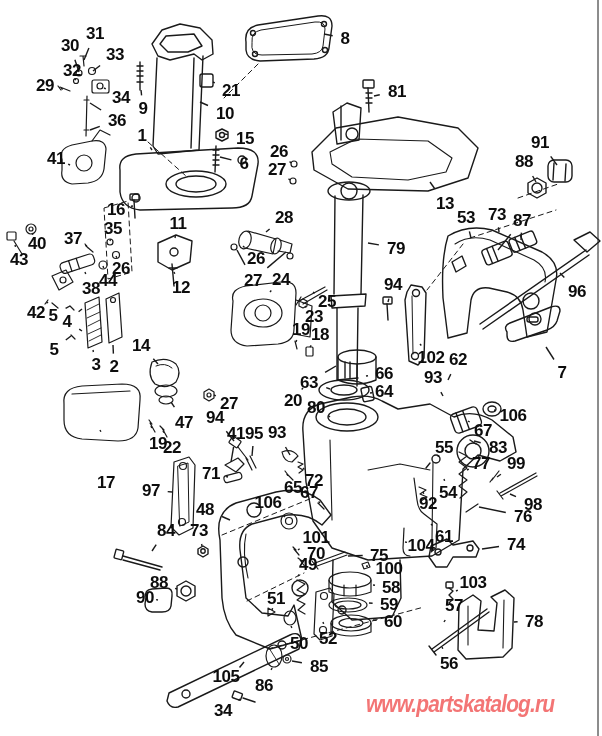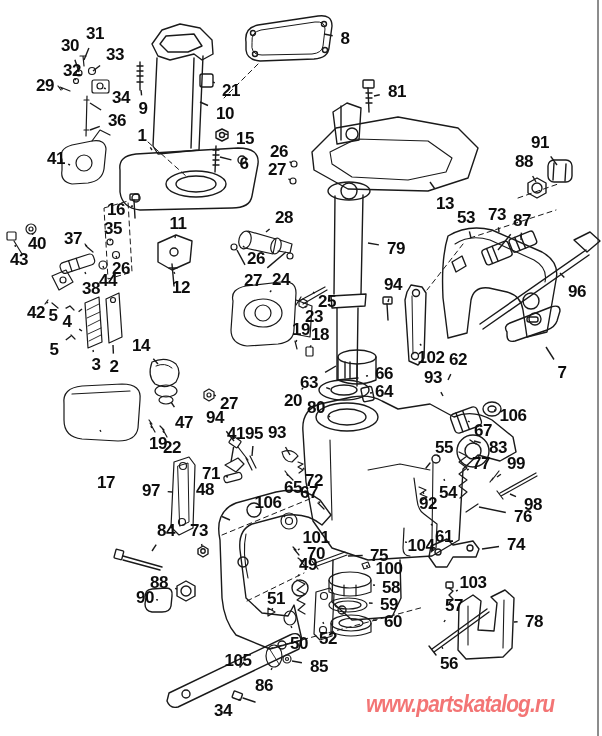--- a/index.html
+++ b/index.html
@@ -516,21 +516,21 @@
       <div class="callout" style="left: 384px; top: 391px;">64</div>
       <div class="callout" style="left: 293px; top: 400px;">20</div>
       <div class="callout" style="left: 316px; top: 407px;">80</div>
       <div class="callout" style="left: 393px; top: 284px;">94</div>
       <div class="callout" style="left: 215px; top: 417px;">94</div>
       <div class="callout" style="left: 236px; top: 433px;">41</div>
       <div class="callout" style="left: 254px; top: 433px; text-align: right;">95</div>
       <div class="callout" style="left: 277px; top: 432px;">93</div>
       <div class="callout" style="left: 211px; top: 473px;">71</div>
       <div class="callout" style="left: 151px; top: 490px;">97</div>
-      <div class="callout" style="left: 205px; top: 489px;">48</div>
+      <div class="callout" style="left: 205px; top: 509px;">48</div>
       <div class="callout" style="left: 166px; top: 530px;">84</div>
       <div class="callout" style="left: 199px; top: 530px;">73</div>
       <div class="callout" style="left: 159px; top: 582px;">88</div>
       <div class="callout" style="left: 145px; top: 597px;">90</div>
       <div class="callout" style="left: 268px; top: 502px;">106</div>
       <div class="callout" style="left: 314px; top: 480px;">72</div>
       <div class="callout" style="left: 293px; top: 487px;">65</div>
       <div class="callout" style="left: 309px; top: 492px;">67</div>
       <div class="callout" style="left: 316px; top: 537px;">101</div>
       <div class="callout" style="left: 316px; top: 553px;">70</div>
@@ -538,18 +538,18 @@
       <div class="callout" style="left: 379px; top: 555px;">75</div>
       <div class="callout" style="left: 389px; top: 568px;">100</div>
       <div class="callout" style="left: 391px; top: 587px;">58</div>
       <div class="callout" style="left: 389px; top: 604px;">59</div>
       <div class="callout" style="left: 393px; top: 621px;">60</div>
       <div class="callout" style="left: 276px; top: 598px;">51</div>
       <div class="callout" style="left: 299px; top: 643px;">50</div>
       <div class="callout" style="left: 328px; top: 638px;">52</div>
       <div class="callout" style="left: 319px; top: 666px;">85</div>
       <div class="callout" style="left: 264px; top: 685px;">86</div>
-      <div class="callout" style="left: 226px; top: 660px; margin-left: 12px;">105</div>
+      <div class="callout" style="left: 226px; top: 676px;">105</div>
       <div class="callout" style="left: 223px; top: 710px;">34</div>
     </div>
 
   <div id="watermark" style="color: rgb(243, 117, 117);">www.partskatalog.ru</div>
 </div>
 
 </body></html>

